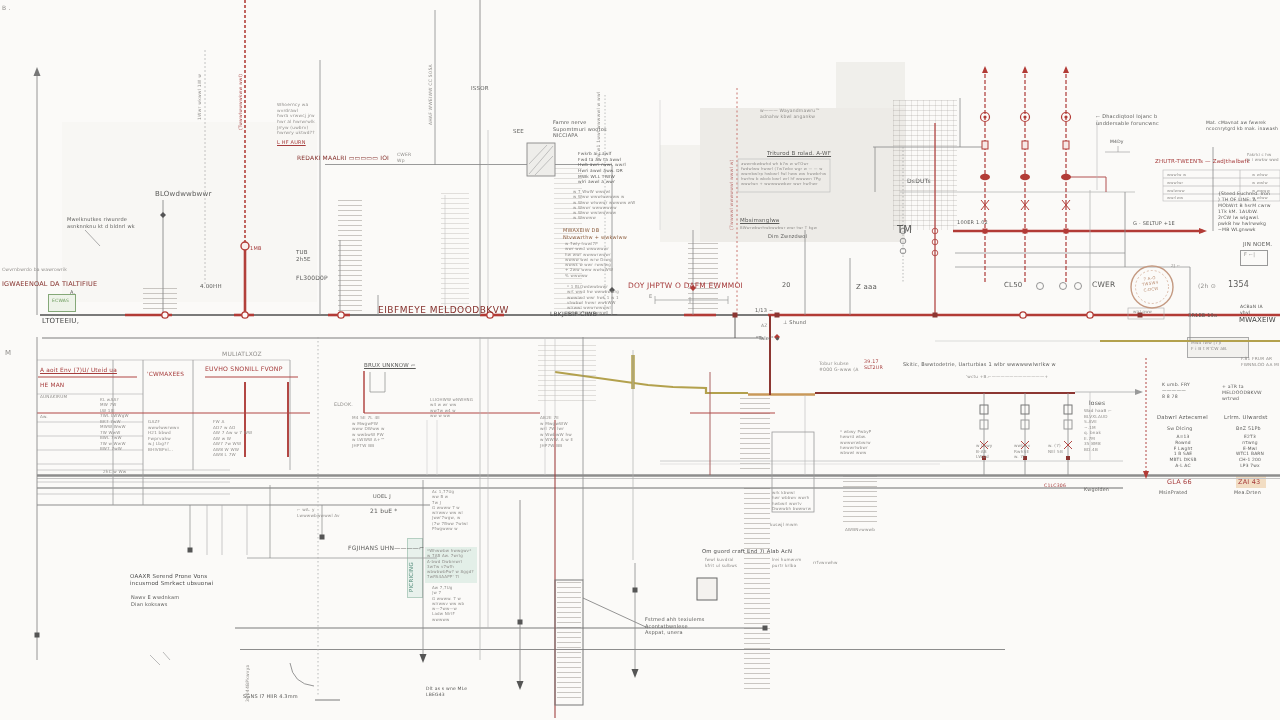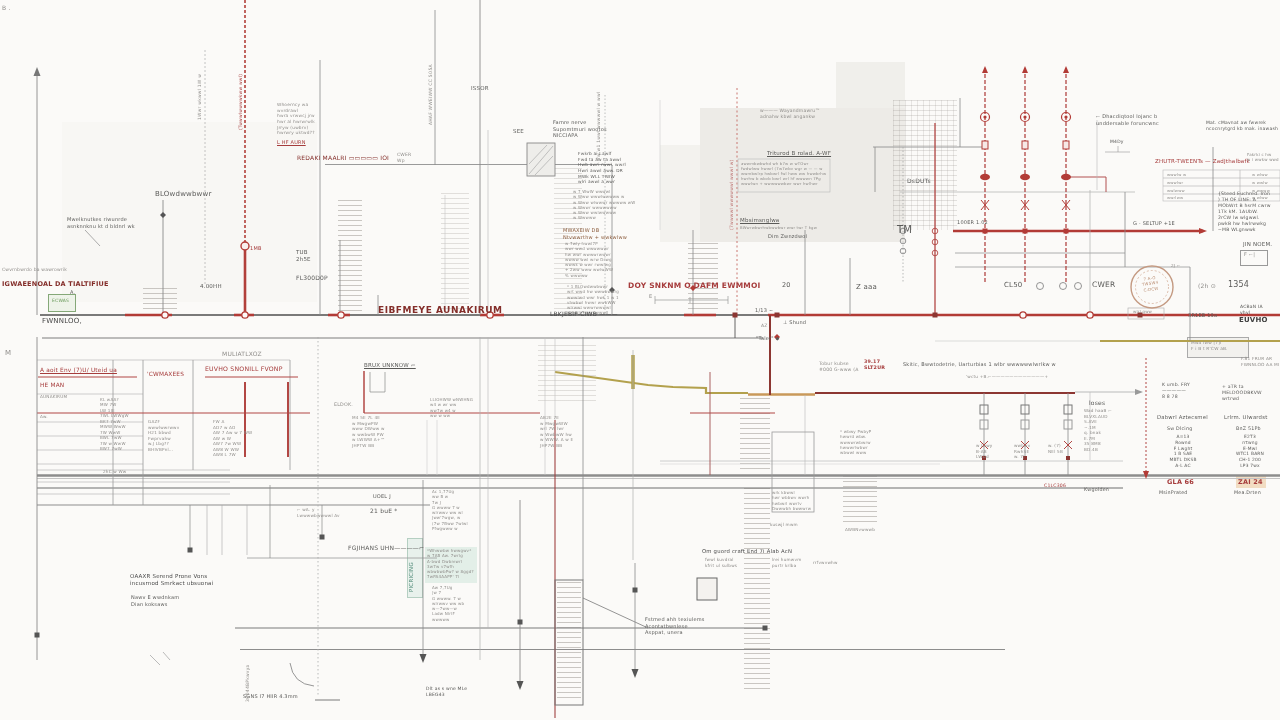--- a/index.html
+++ b/index.html
@@ -7,21 +7,21 @@
          font-family:"DejaVu Sans","Liberation Sans",sans-serif;}
   #wires{position:absolute;left:0;top:0;width:1280px;height:720px;}
   .blk{position:absolute;}
   .lad{position:absolute;background:repeating-linear-gradient(to bottom,#b9b5b0 0 1px,transparent 1px 5px);opacity:.75;}
   .ladf{opacity:.4;}
   .grid{background:
     repeating-linear-gradient(to bottom,rgba(150,145,140,.25) 0 1px,transparent 1px 5px),
     repeating-linear-gradient(to right,rgba(150,145,140,.2) 0 1px,transparent 1px 6px);}
   .lb{position:absolute;white-space:pre-line;line-height:1.32;color:#5a5a58;letter-spacing:.2px;transform-origin:left top;}
   .r{color:#a63c3c}.dr{color:#842e2a}.br{color:#8a5a3a}.gn{color:#6a9a5a}.tl{color:#4f8a78}
-  .st{color:#bb8f74}.b{font-weight:bold}.u{text-decoration:underline}.c{text-align:center}
+  .st{color:#bb8f74}.b{font-weight:normal}.u{text-decoration:underline}.c{text-align:center}
   .g{color:#8f8d8a}
   .rot{transform:rotate(-90deg);white-space:nowrap;}
 </style>
 </head>
 <body>
 
 <div id="stage">
 
   <div class="blk" style="left:62px;top:122px;width:255px;height:180px;background:#f8f7f4;"></div>
   <div class="blk grid" style="left:700px;top:108px;width:205px;height:134px;background:#edebe7;"></div>
@@ -361,25 +361,25 @@
 asnknnknu kt d bldnrl wk</span>
   <span class="lb" style="left:296px;top:249px;font-size:5.5px">TUB
 2h5E</span>
   <span class="lb" style="left:296px;top:274px;font-size:6px">FL300D0P</span>
   <span class="lb" style="left:200px;top:283px;font-size:5.5px">4.00HH</span>
   <span class="lb r" style="left:250px;top:245px;font-size:5px">1MB</span>
   <span class="lb g" style="left:2px;top:267px;font-size:4.5px">Cwvrnbwrdo ba   wawrowrik</span>
   <span class="lb dr b" style="left:2px;top:280px;font-size:6.5px">IGWAEENOAL DA TIALTIFIUE</span>
   <span class="lb gn" style="left:52px;top:298px;font-size:4.5px">ECWAS</span>
   <span class="lb" style="left:70px;top:289px;font-size:5px">A.</span>
-  <span class="lb" style="left:42px;top:317px;font-size:7px;color:#454545">FWNNLOO,</span>
+  <span class="lb" style="left:42px;top:317px;font-size:7px;color:#454545">LTOTEEIU,</span>
   <span class="lb g" style="left:222px;top:350px;font-size:6px">MULIATLXOZ</span>
-  <span class="lb dr b" style="left:378px;top:305px;font-size:9px;letter-spacing:.5px">EIBFMEYE AUNAKIRUM</span>
+  <span class="lb dr b" style="left:378px;top:305px;font-size:9px;letter-spacing:.5px">EIBFMEYE MELDOODBKVW</span>
   <span class="lb" style="left:550px;top:310px;font-size:6px;color:#474747">LBKJEBIF-CIWB ———</span>
-  <span class="lb r b" style="left:628px;top:281px;font-size:7.5px">DOY SNKNM O DAFM EWMMOI</span>
+  <span class="lb r b" style="left:628px;top:281px;font-size:7.5px">DOY JHPTW O DAFM EWMMOI</span>
   <span class="lb g" style="left:649px;top:293px;font-size:5px">E</span>
   <span class="lb" style="left:782px;top:281px;font-size:6.5px">20</span>
   <span class="lb" style="left:856px;top:283px;font-size:7px">Z aaa</span>
   <span class="lb" style="left:755px;top:307px;font-size:5px">1/13 ~</span>
   <span class="lb g" style="left:761px;top:323px;font-size:4.5px">AZ</span>
   <span class="lb" style="left:783px;top:319px;font-size:5px">⊥ Shund</span>
   <span class="lb" style="left:756px;top:335px;font-size:5px">"Taler" ◆</span>
   <span class="lb g" style="left:760px;top:108px;font-size:4.5px">w———  Wayandmawru™
        adnahw kbwl angankw</span>
   <span class="lb u" style="left:767px;top:150px;font-size:5.5px">Triturod B rolad. A-WF</span>
@@ -419,21 +419,21 @@
   <span class="lb" style="left:1243px;top:241px;font-size:5.5px">JIN NOEM.</span>
   <span class="lb g" style="left:1244px;top:251px;font-size:5px">F ⌐|</span>
   <span class="lb" style="left:957px;top:219px;font-size:5px">100ER   1.02</span>
   <span class="lb" style="left:1133px;top:220px;font-size:5px">G - SELTUP      +1E</span>
   <span class="lb" style="left:1004px;top:281px;font-size:7px">CL50</span>
   <span class="lb" style="left:1092px;top:280px;font-size:7.5px">CWER</span>
   <span class="lb" style="left:1228px;top:280px;font-size:8px">1354</span>
   <span class="lb g" style="left:1198px;top:282px;font-size:6px">(2h  ⊙</span>
   <span class="lb" style="left:1240px;top:304px;font-size:4.5px">ACBaN IA
    vhvl</span>
-  <span class="lb b" style="left:1239px;top:316px;font-size:7px;color:#3d3d3d">EUVHO</span>
+  <span class="lb b" style="left:1239px;top:316px;font-size:7px;color:#3d3d3d">MWAXEIW</span>
   <span class="lb" style="left:1188px;top:312px;font-size:5px">3R1EB  19a</span>
   <span class="lb st c" style="left:1141px;top:277px;font-size:4px;transform:rotate(-8deg)">7 A-O
 TW5W4
 C-DCW</span>
   <span class="lb g" style="left:1133px;top:309px;font-size:4px">wlrl gww</span>
   <span class="lb g" style="left:1191px;top:340px;font-size:4.3px">Mwa lww [7]I
 F i B t R'CW aB.</span>
   <span class="lb g" style="left:1241px;top:356px;font-size:4.3px">F.81 FRUR AR
 FWNNLOO AA MI</span>
   <span class="lb" style="left:1162px;top:382px;font-size:4.6px">K umb.   FRY
@@ -452,21 +452,21 @@
 1 B SAE
 MBTL DKSB
 A-L AC</span>
   <span class="lb c" style="left:1233px;top:434px;font-size:4.4px;width:34px">E2T3
 rrtwng
 E-Mwl
 WTC1 BARN
 CH-1 200
 LP3 7wx</span>
   <span class="lb r b" style="left:1167px;top:478px;font-size:6.5px">GLA 66</span>
-  <span class="lb r b" style="left:1238px;top:478px;font-size:6.5px">ZAI 24</span>
+  <span class="lb r b" style="left:1238px;top:478px;font-size:6.5px">ZAI 43</span>
   <span class="lb" style="left:1159px;top:490px;font-size:4.8px">MsinPrated</span>
   <span class="lb" style="left:1234px;top:490px;font-size:4.8px">Mea.Drten</span>
   <span class="lb" style="left:1089px;top:399px;font-size:6px">loses</span>
   <span class="lb g" style="left:1084px;top:408px;font-size:4.2px">Wad haaB ⌐
 BLVXLAUD
  S.AVE
  ~.1M
  q. bnak
  E.7M
 35 8M8

